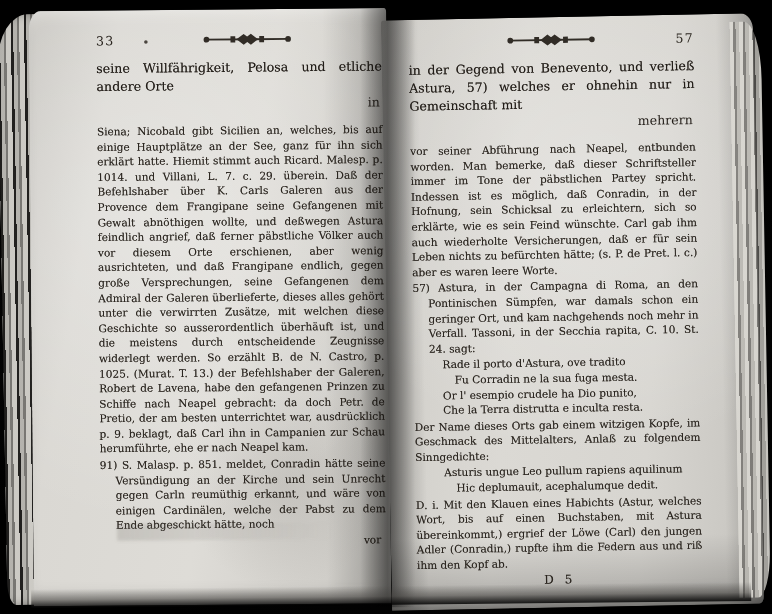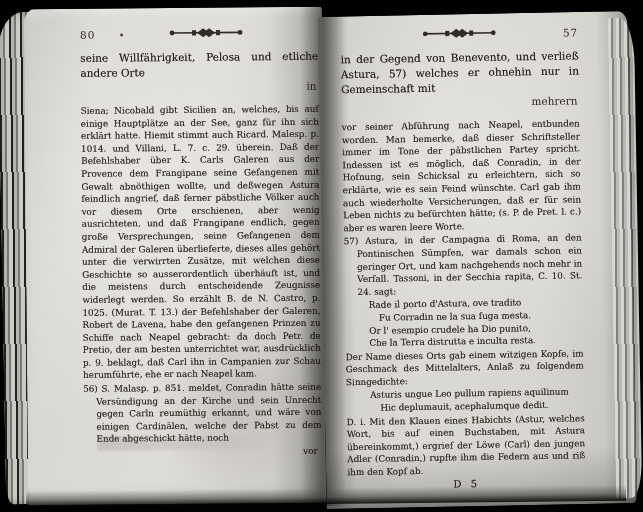--- a/index.html
+++ b/index.html
@@ -93,41 +93,41 @@
 </head>
 <body>
 
 <div id="photo">
 
   <div class="page" id="left-edge-stack"></div>
 
   <div class="page" id="left-page">
     <div class="textcol" id="left-text">
       <div class="runhead">
-        <span class="pageno">80</span>
+        <span class="pageno">33</span>
         <span class="ink-speck"></span>
         <span class="orn">
           <svg width="78" height="12" viewBox="0 0 78 12">
             <line x1="4" y1="6" x2="74" y2="6" stroke="#312c26" stroke-width="1.6"></line>
             <circle cx="5" cy="6" r="2.4" fill="#312c26"></circle>
             <circle cx="73" cy="6" r="2.4" fill="#312c26"></circle>
             <path d="M30 6 L36 1.5 L42 6 L36 10.5 Z M36 6 L42 1.5 L48 6 L42 10.5 Z" fill="#312c26"></path>
             <rect x="25" y="3.4" width="4" height="5.2" fill="#312c26"></rect>
             <rect x="49" y="3.4" width="4" height="5.2" fill="#312c26"></rect>
           </svg>
         </span>
         <span class="pageno right"></span>
       </div>
 
       <p class="maintext">seine Willfährigkeit, Pelosa und etliche andere Orte</p>
       <p class="mainline-catch">in</p>
 
       <div class="notes">
         <p>Siena; Nicobald gibt Sicilien an, welches, bis auf einige Hauptplätze an der See, ganz für ihn sich erklärt hatte. Hiemit stimmt auch Ricard. Malesp. p. 1014. und Villani, L. 7. c. 29. überein. Daß der Befehlshaber über K. Carls Galeren aus der Provence dem Frangipane seine Gefangenen mit Gewalt abnöthigen wollte, und deßwegen Astura feindlich angrief, daß ferner päbstliche Völker auch vor diesem Orte erschienen, aber wenig ausrichteten, und daß Frangipane endlich, gegen große Versprechungen, seine Gefangenen dem Admiral der Galeren überlieferte, dieses alles gehört unter die verwirrten Zusätze, mit welchen diese Geschichte so ausserordentlich überhäuft ist, und die meistens durch entscheidende Zeugnisse widerlegt werden. So erzählt B. de N. Castro, p. 1025. (Murat. T. 13.) der Befehlshaber der Galeren, Robert de Lavena, habe den gefangenen Prinzen zu Schiffe nach Neapel gebracht: da doch Petr. de Pretio, der am besten unterrichtet war, ausdrücklich p. 9. beklagt, daß Carl ihn in Campanien zur Schau herumführte, ehe er nach Neapel kam.</p>
-        <p class="note-hang"><span>56)</span> <span>S. Malasp. p. 851. meldet, Conradin hätte seine Versündigung an der Kirche und sein Unrecht gegen Carln reumüthig erkannt, und wäre von einigen Cardinälen, welche der Pabst zu dem Ende abgeschickt hätte, noch</span></p>
+        <p class="note-hang"><span>91)</span> <span>S. Malasp. p. 851. meldet, Conradin hätte seine Versündigung an der Kirche und sein Unrecht gegen Carln reumüthig erkannt, und wäre von einigen Cardinälen, welche der Pabst zu dem Ende abgeschickt hätte, noch</span></p>
         <p class="catchline">vor</p>
       </div>
     </div>
     <div id="ghost"></div>
   </div>
 
   <div class="page" id="right-page">
     <div class="textcol" id="right-text">
       <div class="runhead">
         <span class="pageno"></span>

